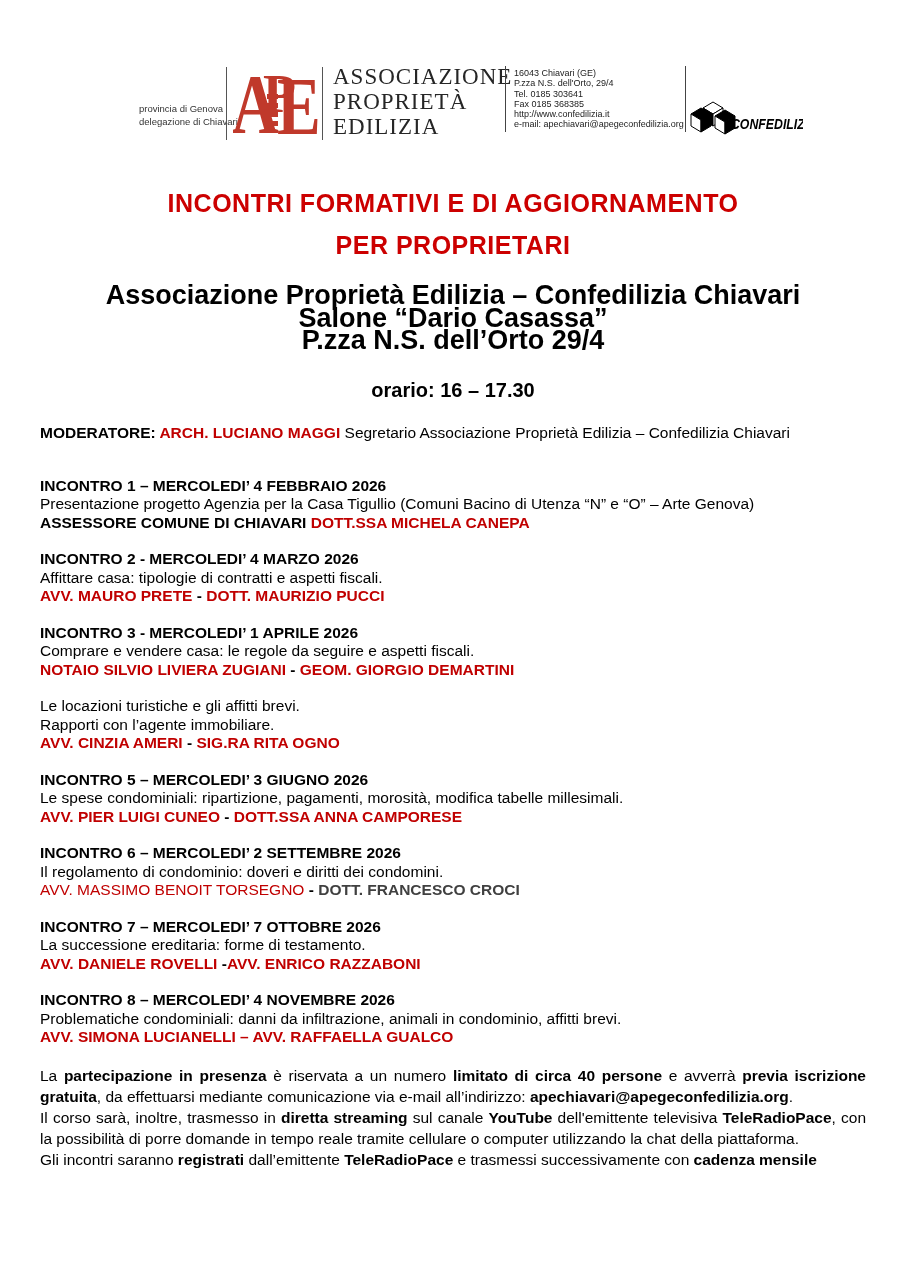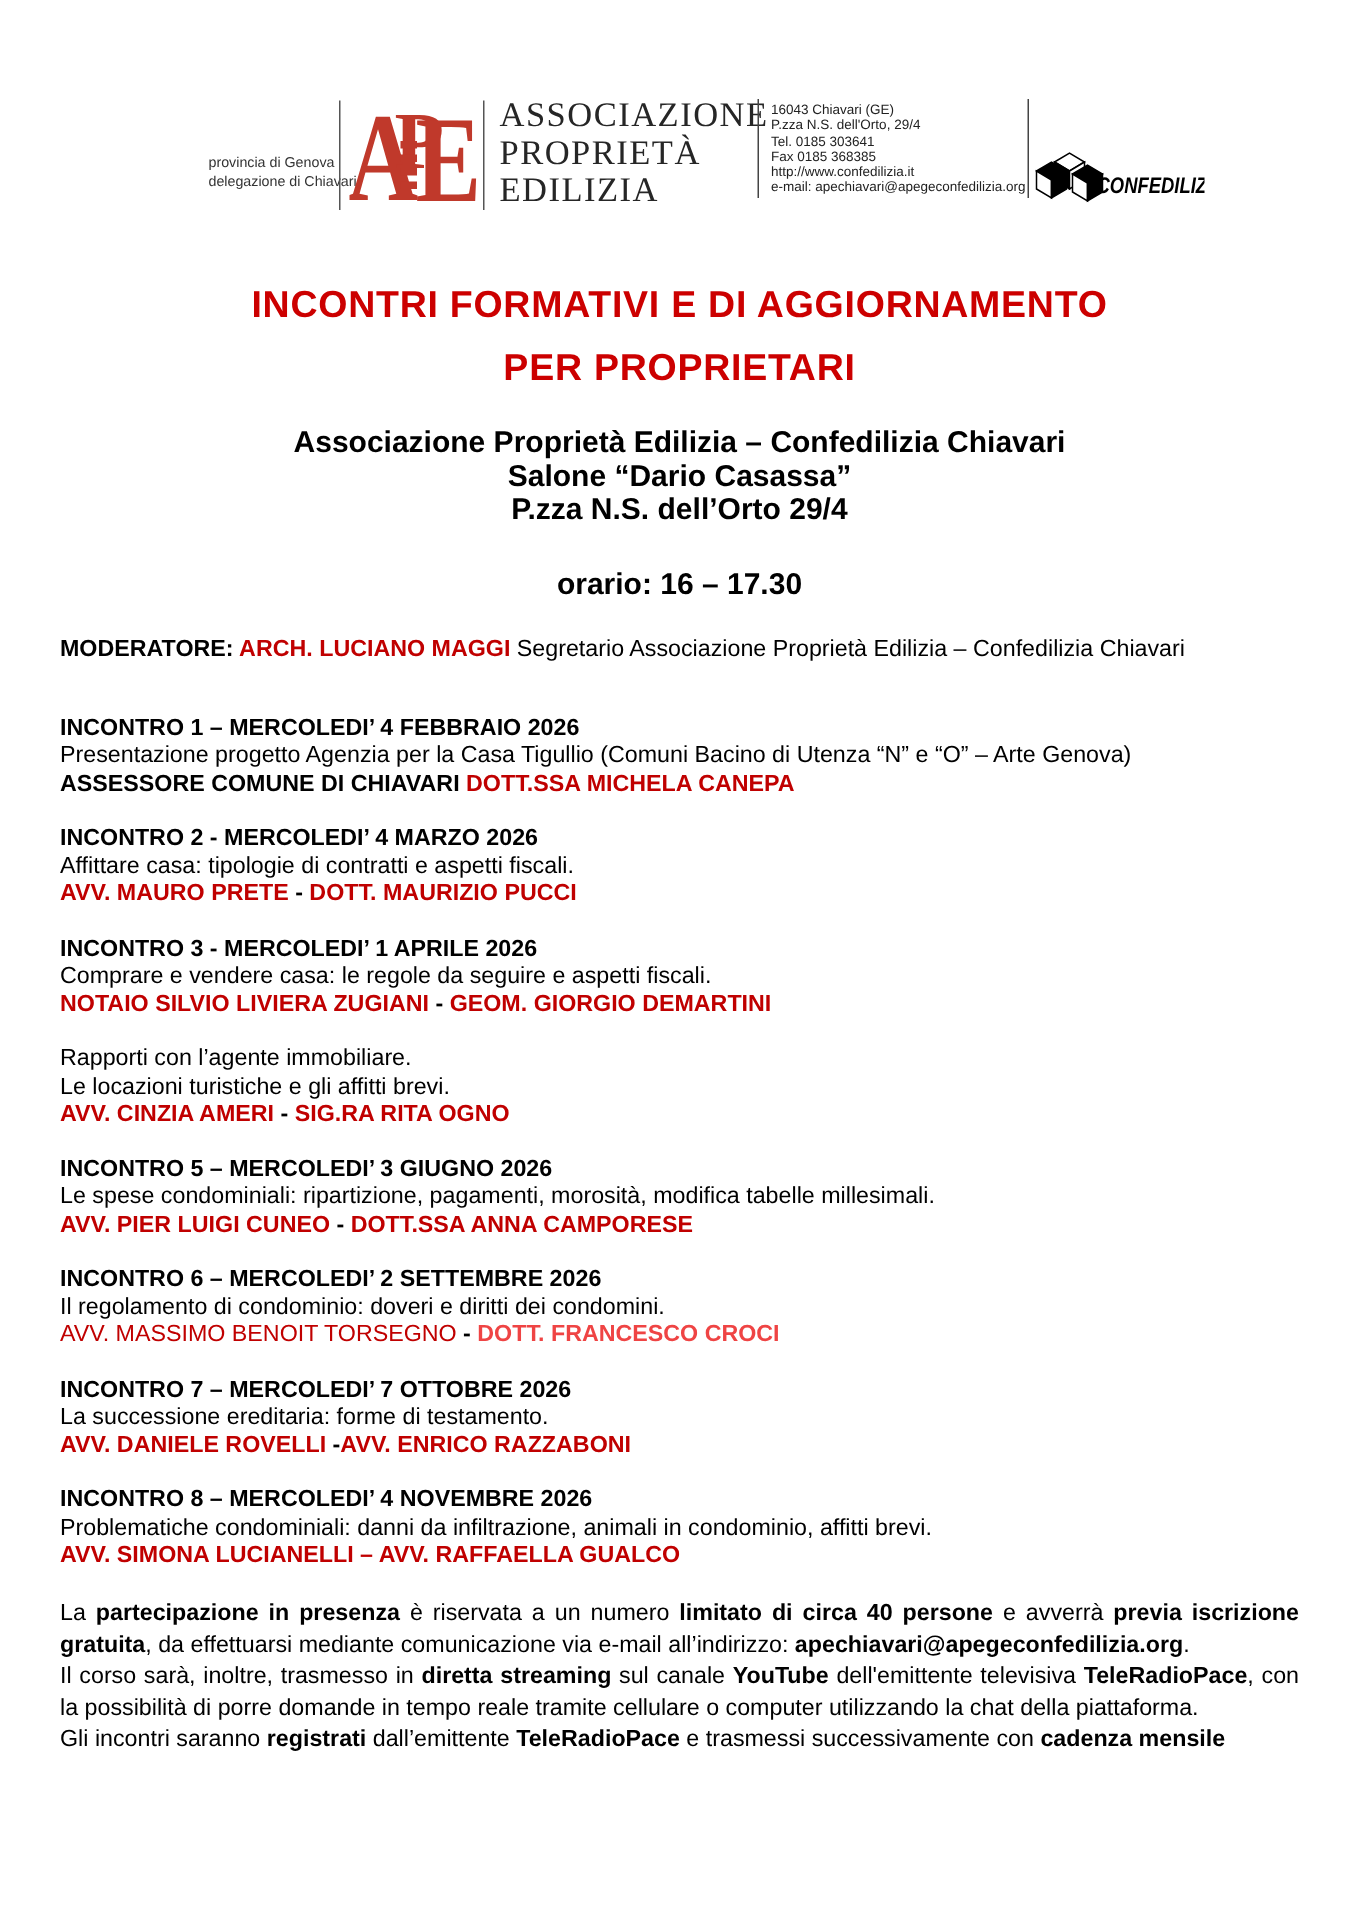--- a/index.html
+++ b/index.html
@@ -37,21 +37,21 @@
 
   
   .content { position:absolute; left:40px; top:188px; width:826px; }
   .title1, .title2 {
     text-align:center; font-weight:bold;
     font-size:25px; line-height:30px;
     color:var(--title_red); letter-spacing:0.5px;
   }
   .title1 { margin-bottom:12px; }
   .title2 { margin-bottom:24px; }
-  .sub { text-align:center; font-weight:bold; font-size:20px; line-height:22.5px; margin-bottom:25px; }
+  .sub { text-align:center; font-weight:bold; font-size:27px; line-height:22.5px; margin-bottom:25px; }
   .orario { text-align:center; font-weight:bold; font-size:20px; line-height:27px; margin-bottom:19px; }
   .moderatore { font-size:15.5px; line-height:20px; margin-bottom:34px; }
 
   .incontro { font-size:15.5px; line-height:18.5px; margin-bottom:18px; }
   .inc-heading { font-weight:bold; }
   .inc-speakers { font-weight:bold; }
 
   .closing { font-size:15.5px; line-height:21px; text-align:justify; }
   .closing p { margin:0; }
 </style>
@@ -148,35 +148,35 @@
       <div class="inc-speakers"><span style="font-weight: bold; color: rgb(192, 0, 0);">AVV. MAURO PRETE</span><span style="font-weight: bold; color: rgb(0, 0, 0);"> - </span><span style="font-weight: bold; color: rgb(192, 0, 0);">DOTT. MAURIZIO PUCCI</span></div>
     </section>
 
     <section class="incontro">
       <div class="inc-heading">INCONTRO 3 - MERCOLEDI’ 1 APRILE 2026</div>
       <div class="inc-line">Comprare e vendere casa: le regole da seguire e aspetti fiscali.</div>
       <div class="inc-speakers"><span style="font-weight: bold; color: rgb(192, 0, 0);">NOTAIO SILVIO LIVIERA ZUGIANI</span><span style="font-weight: bold; color: rgb(0, 0, 0);"> - </span><span style="font-weight: bold; color: rgb(192, 0, 0);">GEOM. GIORGIO DEMARTINI</span></div>
     </section>
 
     <section class="incontro">
+      <div class="inc-line">Le locazioni turistiche e gli affitti brevi.</div>
       <div class="inc-line">Rapporti con l’agente immobiliare.</div>
-      <div class="inc-line">Le locazioni turistiche e gli affitti brevi.</div>
       <div class="inc-speakers"><span style="font-weight: bold; color: rgb(192, 0, 0);">AVV. CINZIA AMERI</span><span style="font-weight: bold; color: rgb(0, 0, 0);"> - </span><span style="font-weight: bold; color: rgb(192, 0, 0);">SIG.RA RITA OGNO</span></div>
     </section>
 
     <section class="incontro">
       <div class="inc-heading">INCONTRO 5 – MERCOLEDI’ 3 GIUGNO 2026</div>
       <div class="inc-line">Le spese condominiali: ripartizione, pagamenti, morosità, modifica tabelle millesimali.</div>
       <div class="inc-speakers"><span style="font-weight: bold; color: rgb(192, 0, 0);">AVV. PIER LUIGI CUNEO</span><span style="font-weight: bold; color: rgb(0, 0, 0);"> - </span><span style="font-weight: bold; color: rgb(192, 0, 0);">DOTT.SSA ANNA CAMPORESE</span></div>
     </section>
 
     <section class="incontro">
       <div class="inc-heading">INCONTRO 6 – MERCOLEDI’ 2 SETTEMBRE 2026</div>
       <div class="inc-line">Il regolamento di condominio: doveri e diritti dei condomini.</div>
-      <div class="inc-speakers"><span style="font-weight: normal; color: rgb(192, 0, 0);">AVV. MASSIMO BENOIT TORSEGNO</span><span style="font-weight: bold; color: rgb(0, 0, 0);"> - </span><span style="font-weight: bold; color: #ef4444;">DOTT. FRANCESCO CROCI</span></div>
+      <div class="inc-speakers"><span style="font-weight: normal; color: rgb(192, 0, 0);">AVV. MASSIMO BENOIT TORSEGNO</span><span style="font-weight: bold; color: rgb(0, 0, 0);"> - </span><span style="font-weight: bold; color: #404040;">DOTT. FRANCESCO CROCI</span></div>
     </section>
 
     <section class="incontro">
       <div class="inc-heading">INCONTRO 7 – MERCOLEDI’ 7 OTTOBRE 2026</div>
       <div class="inc-line">La successione ereditaria: forme di testamento.</div>
       <div class="inc-speakers"><span style="font-weight: bold; color: rgb(192, 0, 0);">AVV. DANIELE ROVELLI</span><span style="font-weight: bold; color: rgb(0, 0, 0);"> -</span><span style="font-weight: bold; color: rgb(192, 0, 0);">AVV. ENRICO RAZZABONI</span></div>
     </section>
 
     <section class="incontro">
       <div class="inc-heading">INCONTRO 8 – MERCOLEDI’ 4 NOVEMBRE 2026</div>

